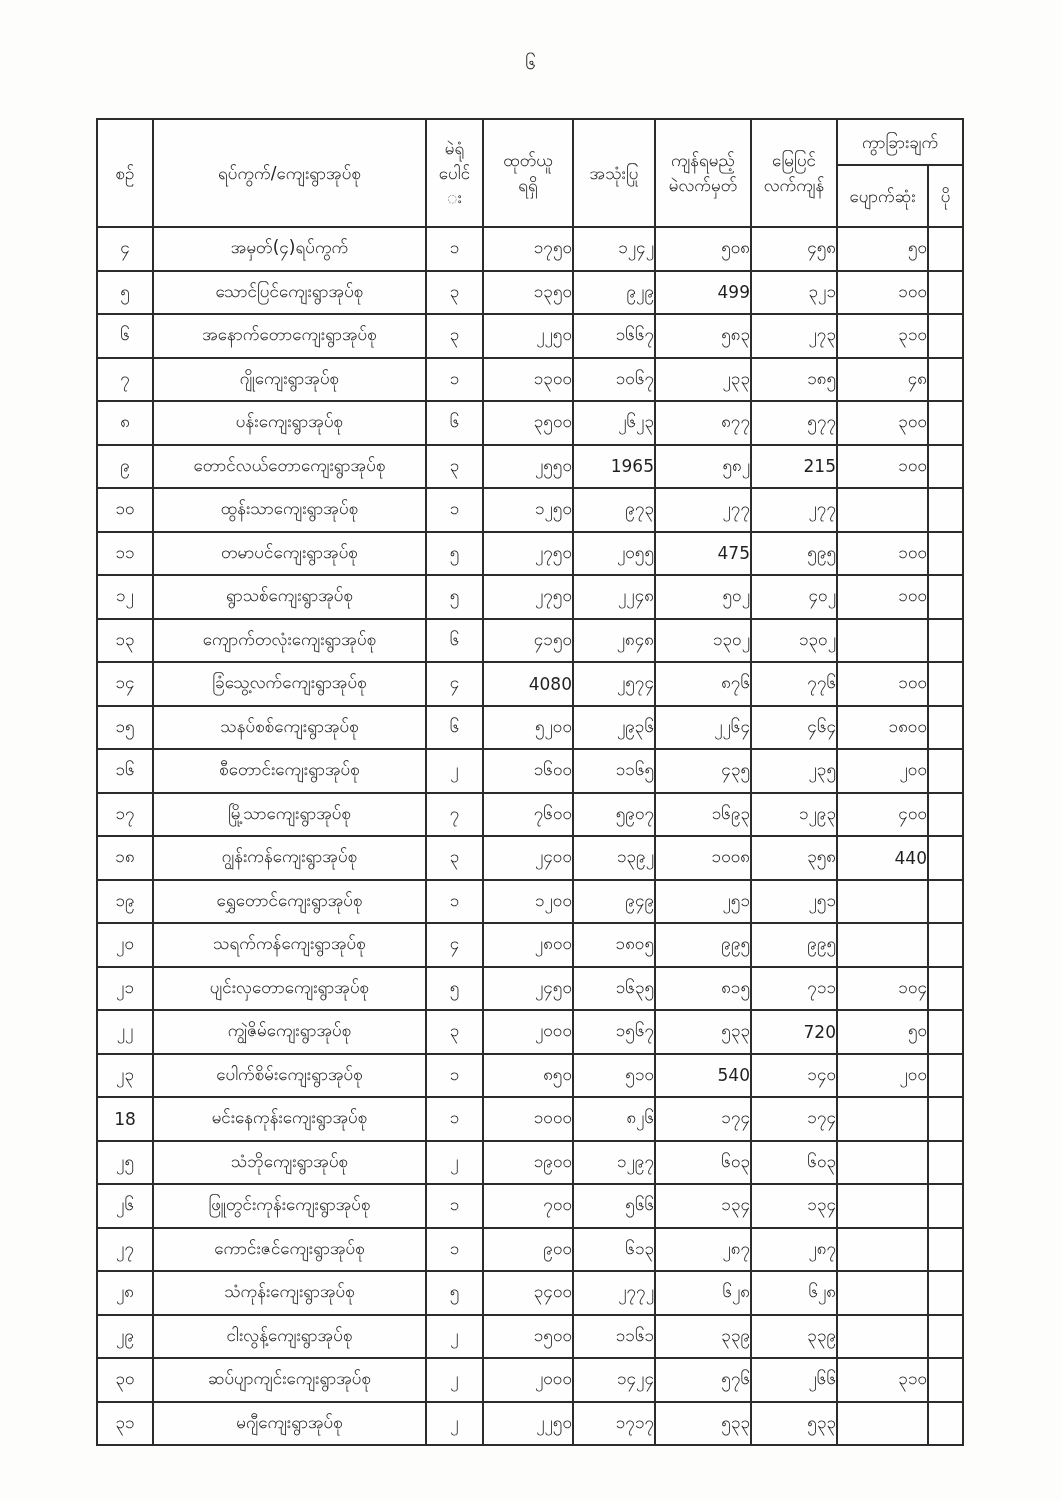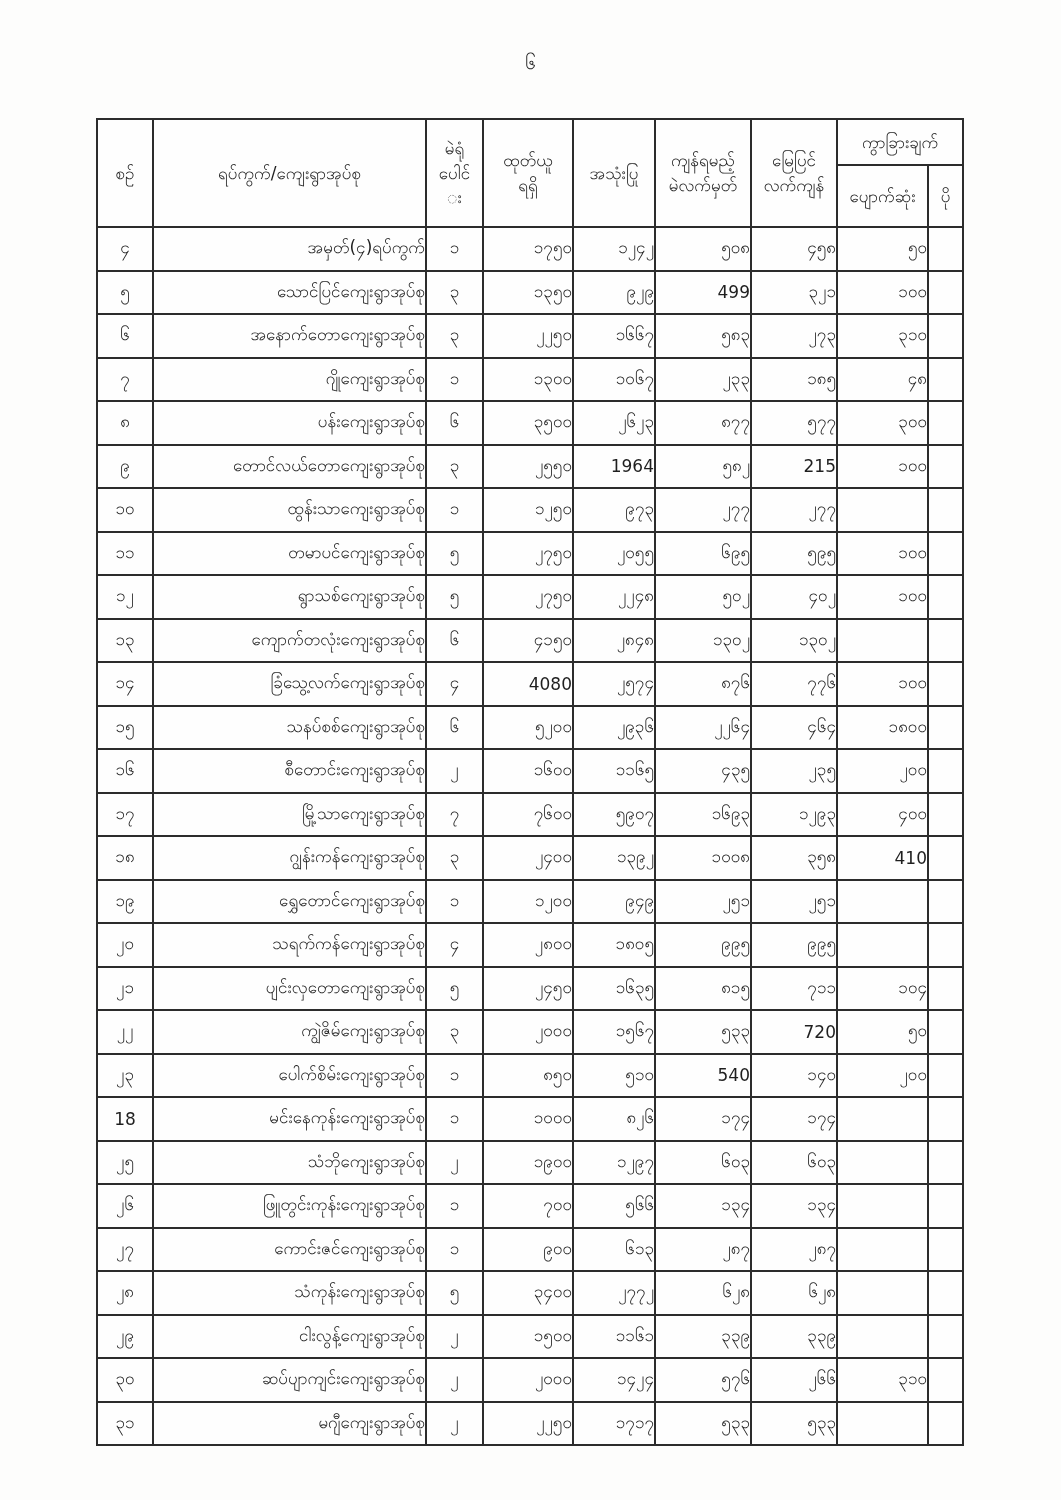--- a/index.html
+++ b/index.html
@@ -27,21 +27,21 @@
     font-weight:normal; font-size:17px; text-align:center;
     vertical-align:middle; white-space:pre-line; line-height:1.45;
     padding:2px 2px;
   }
   .results td {
     font-size:17px; height:41.5px; padding:0 0; vertical-align:middle;
   }
   tr.hdr-top { height:46px; }
   tr.hdr-bottom { height:62px; }
   .c-no    { text-align:center; }
-  .c-name  { text-align:right; padding-left:9px; }
+  .c-name  { text-align:center; padding-left:9px; }
   .c-st    { text-align:center; }
   .c-num   { text-align:right; padding-right:14px; }
   .c-lost  { padding-right:22px; }
   .c-extra { text-align:center; }
 </style>
 </head>
 <body>
 
 <div class="sheet">
 
@@ -134,21 +134,21 @@
     <td class="c-num">၈၇၇</td>
     <td class="c-num">၅၇၇</td>
     <td class="c-num c-lost">၃၀၀</td>
     <td class="c-extra"></td>
   </tr>
         <tr>
     <td class="c-no">၉</td>
     <td class="c-name">တောင်လယ်တောကျေးရွာအုပ်စု</td>
     <td class="c-st">၃</td>
     <td class="c-num">၂၅၅၀</td>
-    <td class="c-num">1964</td>
+    <td class="c-num">1965</td>
     <td class="c-num">၅၈၂</td>
     <td class="c-num">215</td>
     <td class="c-num c-lost">၁၀၀</td>
     <td class="c-extra"></td>
   </tr>
         <tr>
     <td class="c-no">၁၀</td>
     <td class="c-name">ထွန်းသာကျေးရွာအုပ်စု</td>
     <td class="c-st">၁</td>
     <td class="c-num">၁၂၅၀</td>
@@ -157,21 +157,21 @@
     <td class="c-num">၂၇၇</td>
     <td class="c-num c-lost"></td>
     <td class="c-extra"></td>
   </tr>
         <tr>
     <td class="c-no">၁၁</td>
     <td class="c-name">တမာပင်ကျေးရွာအုပ်စု</td>
     <td class="c-st">၅</td>
     <td class="c-num">၂၇၅၀</td>
     <td class="c-num">၂၀၅၅</td>
-    <td class="c-num">၆၉၅</td>
+    <td class="c-num">475</td>
     <td class="c-num">၅၉၅</td>
     <td class="c-num c-lost">၁၀၀</td>
     <td class="c-extra"></td>
   </tr>
         <tr>
     <td class="c-no">၁၂</td>
     <td class="c-name">ရွာသစ်ကျေးရွာအုပ်စု</td>
     <td class="c-st">၅</td>
     <td class="c-num">၂၇၅၀</td>
     <td class="c-num">၂၂၄၈</td>
@@ -236,21 +236,21 @@
     <td class="c-extra"></td>
   </tr>
         <tr>
     <td class="c-no">၁၈</td>
     <td class="c-name">ဂျွန်းကန်ကျေးရွာအုပ်စု</td>
     <td class="c-st">၃</td>
     <td class="c-num">၂၄၀၀</td>
     <td class="c-num">၁၃၉၂</td>
     <td class="c-num">၁၀၀၈</td>
     <td class="c-num">၃၅၈</td>
-    <td class="c-num c-lost">410</td>
+    <td class="c-num c-lost">440</td>
     <td class="c-extra"></td>
   </tr>
         <tr>
     <td class="c-no">၁၉</td>
     <td class="c-name">ရွှေတောင်ကျေးရွာအုပ်စု</td>
     <td class="c-st">၁</td>
     <td class="c-num">၁၂၀၀</td>
     <td class="c-num">၉၄၉</td>
     <td class="c-num">၂၅၁</td>
     <td class="c-num">၂၅၁</td>

